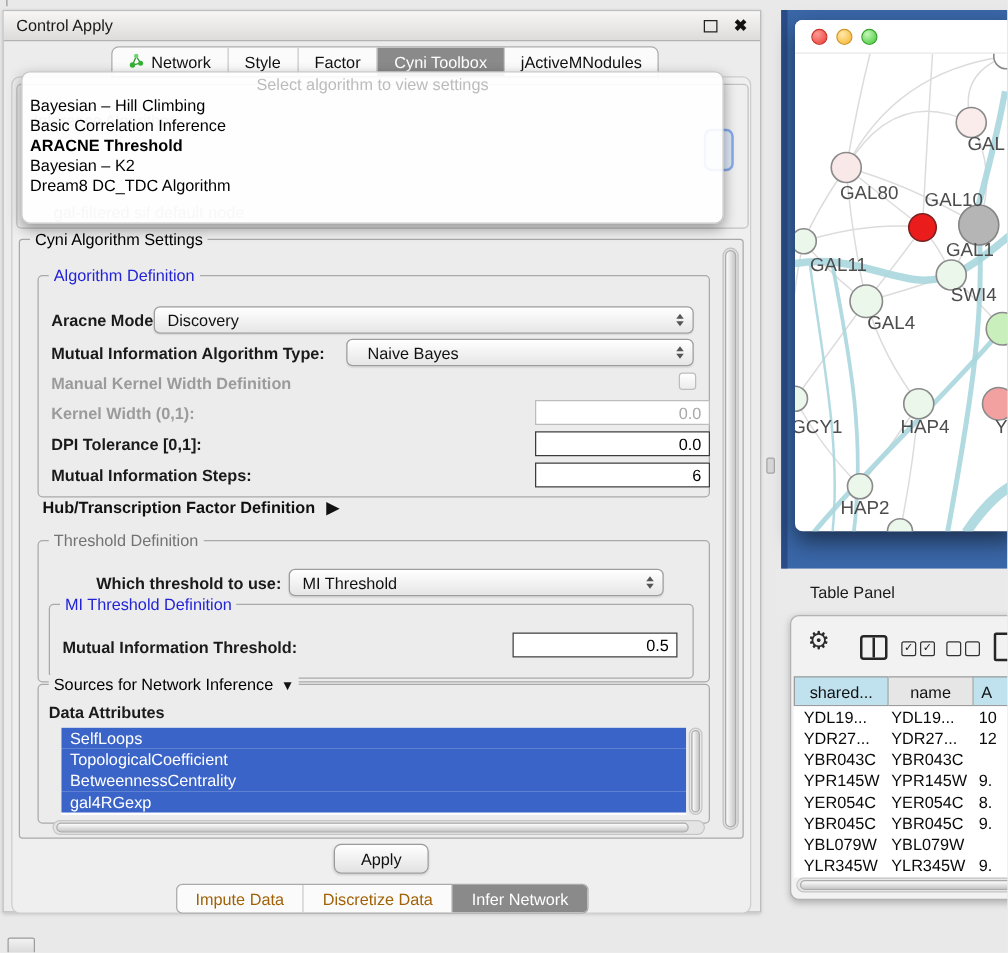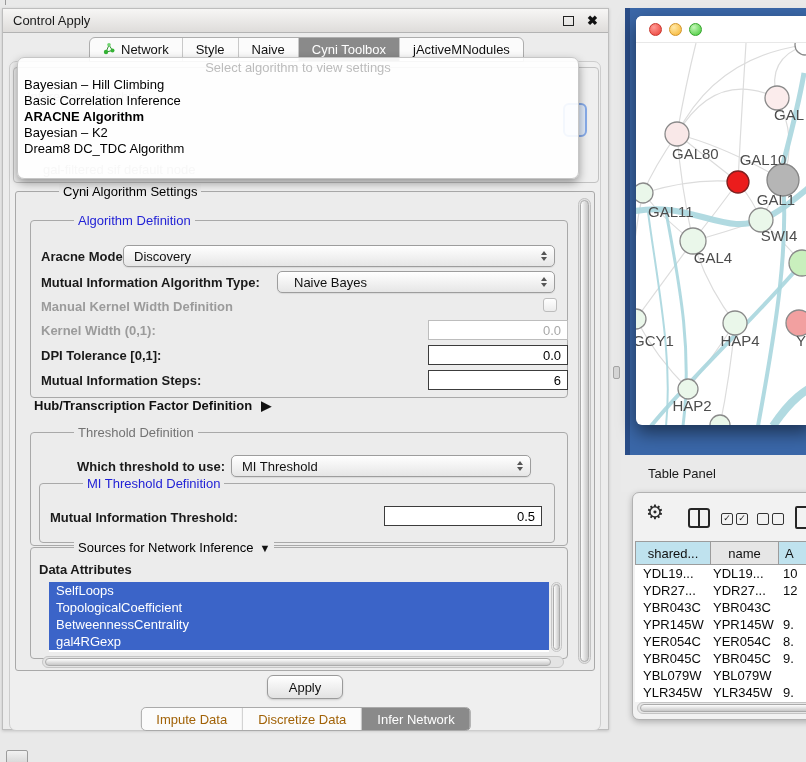--- a/index.html
+++ b/index.html
@@ -36,21 +36,21 @@
   .dropdown{position:absolute;left:14px;top:48px;width:562px;height:122px;background:rgba(255,255,255,.9);
     border:1px solid #c6c6c6;border-radius:7px;box-shadow:0 4px 10px rgba(0,0,0,.38);z-index:4;
     box-sizing:border-box;padding-top:2px;}
   .dd-prompt{text-align:center;color:#bcbcbc;font-size:13px;height:17px;}
   .dd-item{font-size:13px;color:#000;padding:0 6px;height:16px;line-height:16px;white-space:nowrap;}
   .dd-item.bold{font-weight:bold;}
 
   .settings{position:absolute;left:12px;top:182px;width:578px;height:478px;border:1px solid #a9a9a9;
     border-radius:3px;background:#ececec;}
   .grp-label{position:absolute;top:-8px;left:8px;background:#ececec;padding:0 4px;font-size:13px;
-    white-space:nowrap;z-index:1;margin-left:35px;}
+    white-space:nowrap;z-index:1;}
   .lbl-blue{color:#2323d6;} .lbl-green{color:#737373;}
 
   .vscroll{position:absolute;right:3px;top:6px;bottom:6px;width:13px;background:#e2e2e2;
     border:1px solid #c2c2c2;border-radius:7px;box-sizing:border-box;}
   .vscroll .thumb{position:absolute;left:1px;right:1px;top:1px;bottom:1px;
     background:linear-gradient(90deg,#fdfdfd,#c7c7c7);border:1px solid #ababab;border-radius:6px;}
 
   .alg-def{position:absolute;left:14px;top:28px;width:536px;height:176px;border:1px solid #a9a9a9;border-radius:4px;}
   .threshold{position:absolute;left:14px;top:240px;width:536px;height:112px;border:1px solid #a9a9a9;border-radius:4px;}
   .mi-def{position:absolute;left:8px;top:50px;width:514px;height:58px;border:1px solid #a9a9a9;border-radius:4px;}
@@ -167,41 +167,41 @@
               <circle cx="3" cy="10" r="2.2" fill="#35b335"></circle>
               <circle cx="9.5" cy="8.5" r="2" fill="#35b335"></circle>
               <circle cx="6" cy="2.8" r="1.8" fill="#6fd36f"></circle>
             </svg></span>
           <span>Network</span>
         </div>
         <div class="tab">
           <span>Style</span>
         </div>
         <div class="tab">
-          <span>Naive</span>
+          <span>Factor</span>
         </div>
         <div class="tab sel">
           <span>Cyni Toolbox</span>
         </div>
         <div class="tab">
           <span>jActiveMNodules</span>
         </div>
       </div>
 
     <div class="ghost-group"></div>
     <div class="ghost-text1">Inference Algorithm</div>
     <div class="ghost-text2">gal-filtered sif default node</div>
     <div class="ghost-combo"></div>
 
     <div class="dropdown">
       <div class="dd-prompt">Select algorithm to view settings</div>
       <div id="algo-list">
           <div class="dd-item">Bayesian – Hill Climbing</div>
           <div class="dd-item">Basic Correlation Inference</div>
-          <div class="dd-item bold">ARACNE Algorithm</div>
+          <div class="dd-item bold">ARACNE Threshold</div>
           <div class="dd-item">Bayesian – K2</div>
           <div class="dd-item">Dream8 DC_TDC Algorithm</div>
         </div>
     </div>
 
     <div class="settings">
       <span class="grp-label">Cyni Algorithm Settings</span>
       <div class="vscroll">
           <div class="thumb"></div>
         </div>
@@ -259,21 +259,21 @@
           <span>MI Threshold</span>
           <span class="spin">
               <i class="u"></i>
               <i class="d"></i>
             </span>
         </div>
 
         <div class="mi-def">
           <span class="grp-label lbl-blue">MI Threshold Definition</span>
           <span class="row-label" style="left:10px;top:26px;">Mutual Information Threshold:</span>
-          <div class="field en" style="right:12px;top:22px;width:158px;">
+          <div class="field en" style="right:12px;top:22px;width:132px;">
             <span>0.5</span>
           </div>
         </div>
       </div>
 
       <div class="sources">
         <span class="grp-label">
           <span>Sources for Network Inference</span><span class="tri-down">▼</span>
         </span>
         <span class="row-label" style="left:8px;top:14px;">Data Attributes</span>

